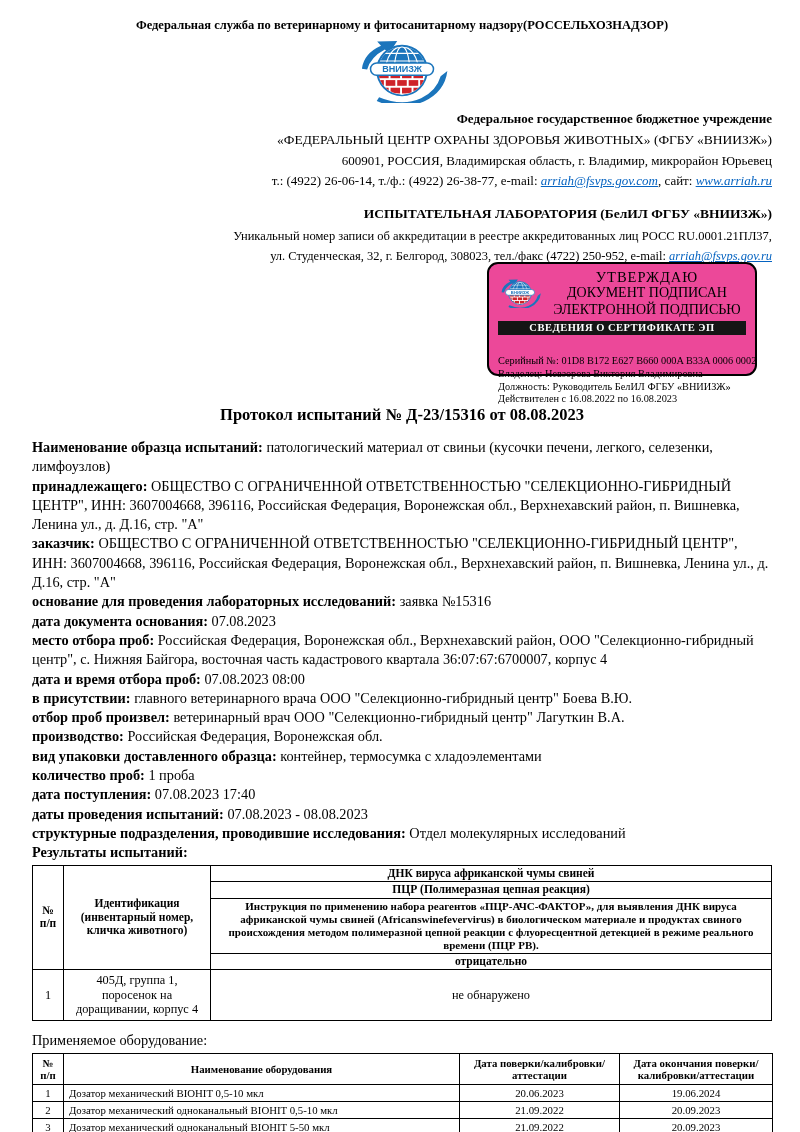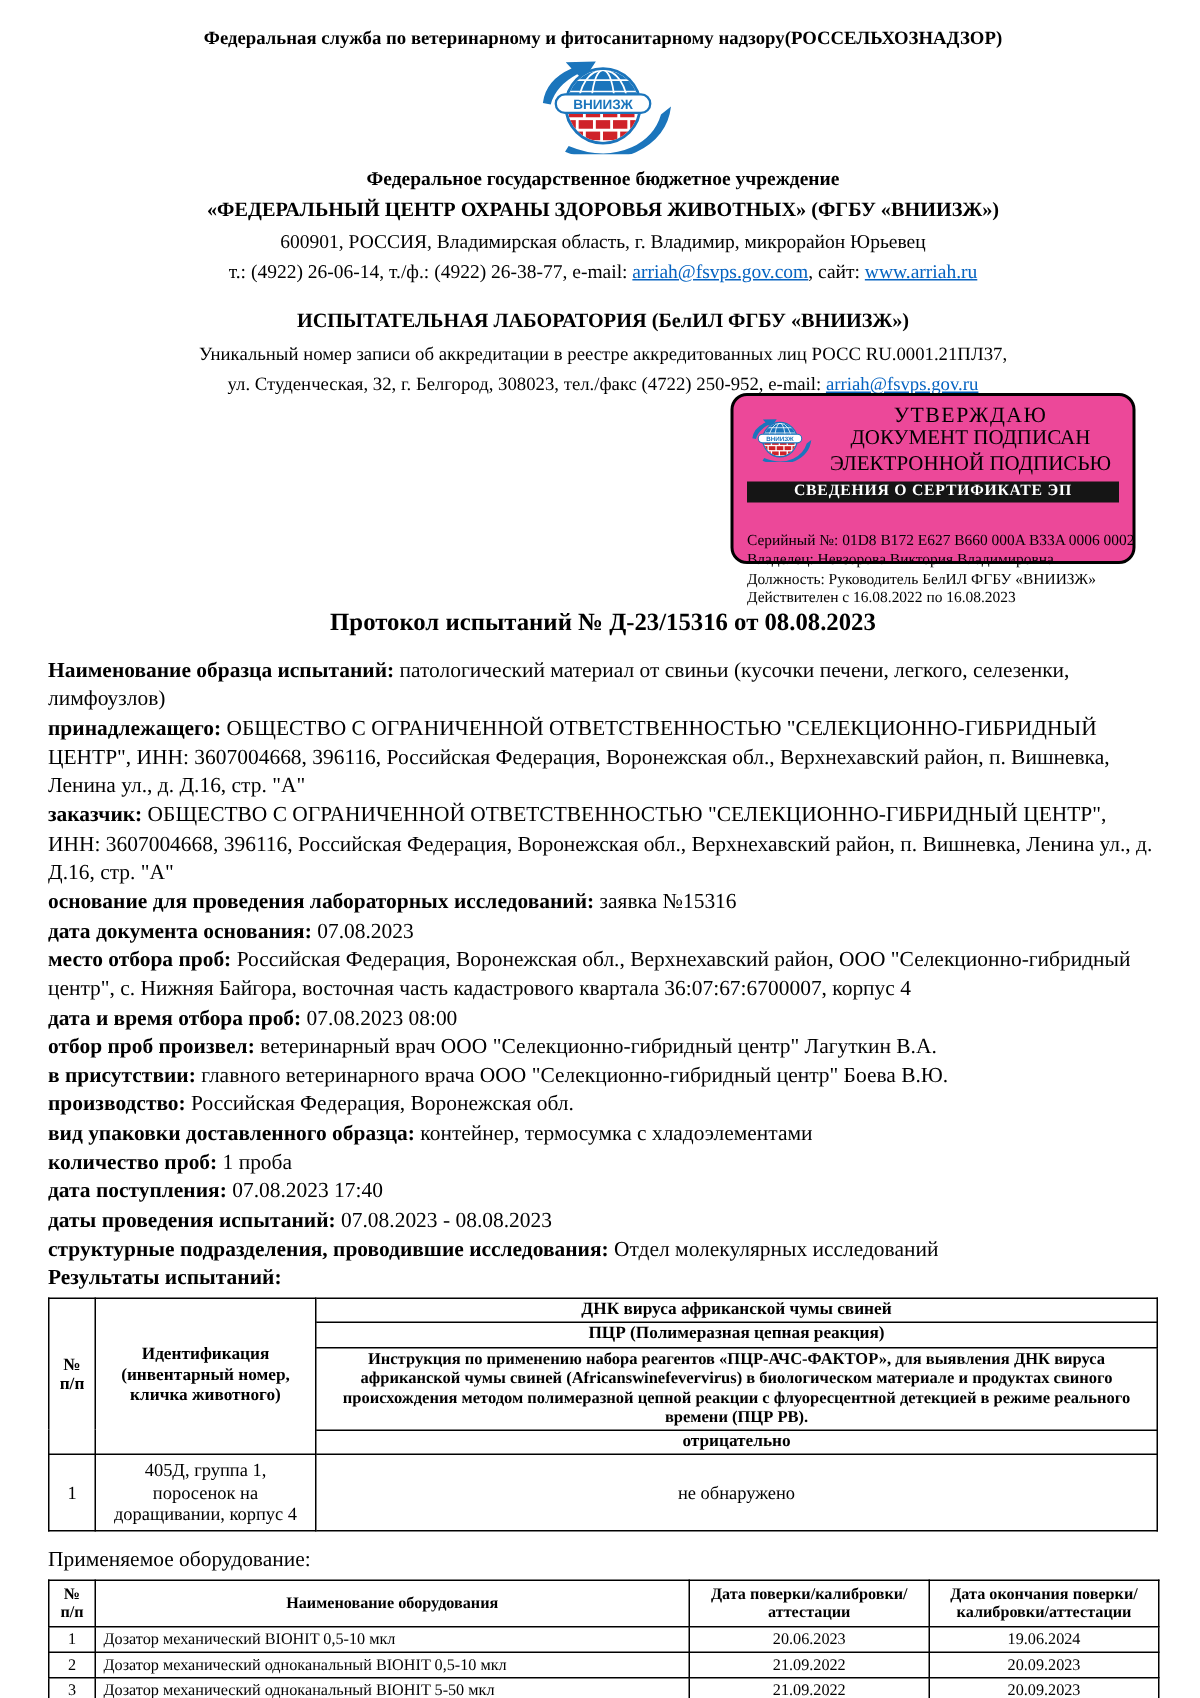--- a/index.html
+++ b/index.html
@@ -3,27 +3,27 @@
 <meta charset="utf-8">
 <style>
   * { margin:0; padding:0; box-sizing:border-box; }
   html,body { background:#e9e9e9; }
   .page {
     position:relative; width:800px; height:1132px; margin:0 auto;
     background:#fff; color:#000; overflow:hidden;
     font-family:"Liberation Serif","DejaVu Serif",serif;
   }
   .content { padding:18px 28px 0 32px; }
-  .center { text-align:center; }
-  a.doclink { color:#0563c1; text-decoration:underline; cursor:pointer; }
+  .center { text-align:right; }
+  a.doclink { color:#0563c1; text-decoration:underline; cursor:pointer;font-style:italic; }
 
   .agency { text-align:center; font-weight:bold; font-size:12.5px; line-height:15px; }
   .logo-wrap { text-align:center; margin-top:7px; height:64px; }
   .inst-type { margin-top:7px; font-weight:bold; font-size:13px; }
-  .inst-name { margin-top:5px; font-weight:bold; font-size:13.5px; }
+  .inst-name { margin-top:5px; font-weight:normal; font-size:13.5px; }
   .inst-addr { margin-top:5px; font-size:13px; }
   .contacts  { margin-top:4px; font-size:13px; }
   .lab-name  { margin-top:17px; font-weight:bold; font-size:13.5px; }
   .accred    { margin-top:7px; font-size:12.5px; }
   .lab-addr  { margin-top:5px; font-size:12.5px; }
 
   .stamp {
     position:absolute; left:487px; top:262px; width:270px; height:114px;
     border:2px solid #000; border-radius:11px; background:#ec4899;
     padding:5px 9px 4px 9px;
@@ -122,22 +122,22 @@
     <div class="title">Протокол испытаний № Д-23/15316 от 08.08.2023</div>
 
     <div class="fields">
       <p class="field"><span class="fl">Наименование образца испытаний:</span> <span>патологический материал от свиньи (кусочки печени, легкого, селезенки, лимфоузлов)</span></p>
       <p class="field"><span class="fl">принадлежащего:</span> <span>ОБЩЕСТВО С ОГРАНИЧЕННОЙ ОТВЕТСТВЕННОСТЬЮ "СЕЛЕКЦИОННО-ГИБРИДНЫЙ ЦЕНТР", ИНН: 3607004668, 396116, Российская Федерация, Воронежская обл., Верхнехавский район, п. Вишневка, Ленина ул., д. Д.16, стр. "А"</span></p>
       <p class="field"><span class="fl">заказчик:</span> <span>ОБЩЕСТВО С ОГРАНИЧЕННОЙ ОТВЕТСТВЕННОСТЬЮ "СЕЛЕКЦИОННО-ГИБРИДНЫЙ ЦЕНТР", ИНН: 3607004668, 396116, Российская Федерация, Воронежская обл., Верхнехавский район, п. Вишневка, Ленина ул., д. Д.16, стр. "А"</span></p>
       <p class="field"><span class="fl">основание для проведения лабораторных исследований:</span> <span>заявка №15316</span></p>
       <p class="field"><span class="fl">дата документа основания:</span> <span>07.08.2023</span></p>
       <p class="field"><span class="fl">место отбора проб:</span> <span>Российская Федерация, Воронежская обл., Верхнехавский район, ООО "Селекционно-гибридный центр", с. Нижняя Байгора, восточная часть кадастрового квартала 36:07:67:6700007, корпус 4</span></p>
       <p class="field"><span class="fl">дата и время отбора проб:</span> <span>07.08.2023 08:00</span></p>
+      <p class="field"><span class="fl">в присутствии:</span> <span>главного ветеринарного врача ООО "Селекционно-гибридный центр" Боева В.Ю.</span></p>
       <p class="field"><span class="fl">отбор проб произвел:</span> <span>ветеринарный врач ООО "Селекционно-гибридный центр" Лагуткин В.А.</span></p>
-      <p class="field"><span class="fl">в присутствии:</span> <span>главного ветеринарного врача ООО "Селекционно-гибридный центр" Боева В.Ю.</span></p>
       <p class="field"><span class="fl">производство:</span> <span>Российская Федерация, Воронежская обл.</span></p>
       <p class="field"><span class="fl">вид упаковки доставленного образца:</span> <span>контейнер, термосумка с хладоэлементами</span></p>
       <p class="field"><span class="fl">количество проб:</span> <span>1 проба</span></p>
       <p class="field"><span class="fl">дата поступления:</span> <span>07.08.2023 17:40</span></p>
       <p class="field"><span class="fl">даты проведения испытаний:</span> <span>07.08.2023 - 08.08.2023</span></p>
       <p class="field"><span class="fl">структурные подразделения, проводившие исследования:</span> <span>Отдел молекулярных исследований</span></p>
       <p class="field"><span class="fl">Результаты испытаний:</span></p>
     </div>
 
     <table class="rt">

